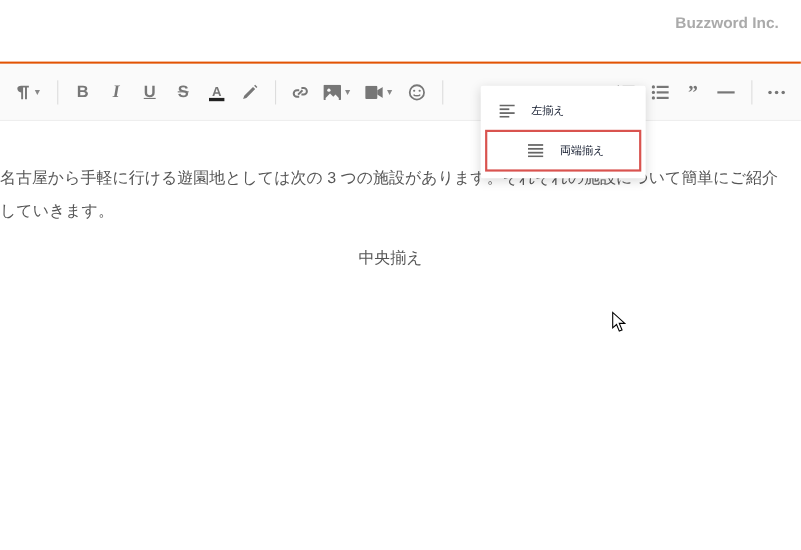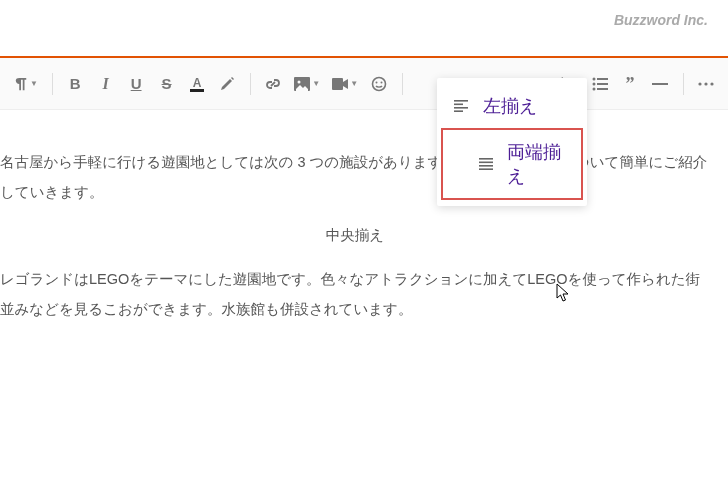--- a/index.html
+++ b/index.html
@@ -12,21 +12,20 @@
     position: relative;
     color: #444;
   }
   .brand {
     position: absolute;
     top: 12px;
     right: 20px;
     color: #aaa;
     font-size: 14px;
     font-weight: 600;
-    font-style: italic;
   }
   .orange-divider {
     position: absolute;
     top: 56px;
     left: 0;
     right: 0;
     height: 2px;
     background: #e25303;
   }
   .toolbar {
@@ -85,22 +84,22 @@
     box-shadow: 0 2px 10px rgba(0,0,0,0.15);
     border-radius: 2px;
     padding: 6px 0;
     z-index: 20;
   }
   .dd-item {
     display: flex;
     align-items: center;
     gap: 14px;
     padding: 10px 16px;
-    font-size: 18px;
-    color: #4c1d95;
+    font-size: 10px;
+    color: #0f172a;
     cursor: pointer;
   }
   .dd-item .ic { width: 16px; display:flex; align-items:center; justify-content:center; color:#666; }
   .dd-highlight {
     border: 2px solid #d9534f;
     margin: 0 4px;
     padding-left: 36px;
   }
   .cursor {
     position: absolute;
@@ -248,20 +247,19 @@
           <rect x="0" y="10.4" width="14" height="1.6" fill="#666"></rect>
         </svg>
     </span>
     <span>両端揃え</span>
   </div>
 </div>
 
 <div class="content">
   <p>名古屋から手軽に行ける遊園地としては次の 3 つの施設があります。それぞれの施設について簡単にご紹介していきます。</p>
   <p class="center">中央揃え</p>
-  <p>レゴランドはLEGOをテーマにした遊園地です。色々なアトラクションに加えてLEGOを使って作られた街並みなどを見るこおができます。水族館も併設されています。</p>
 </div>
 
 <div class="cursor">
   <svg width="18" height="22" viewBox="0 0 18 22">
     <path d="M3 2 L3 16 L6.5 13 L9 19 L11.5 18 L9 12 L14 12 Z" fill="#fff" stroke="#000" stroke-width="1"></path>
   </svg>
 </div>
 
 </body></html>

